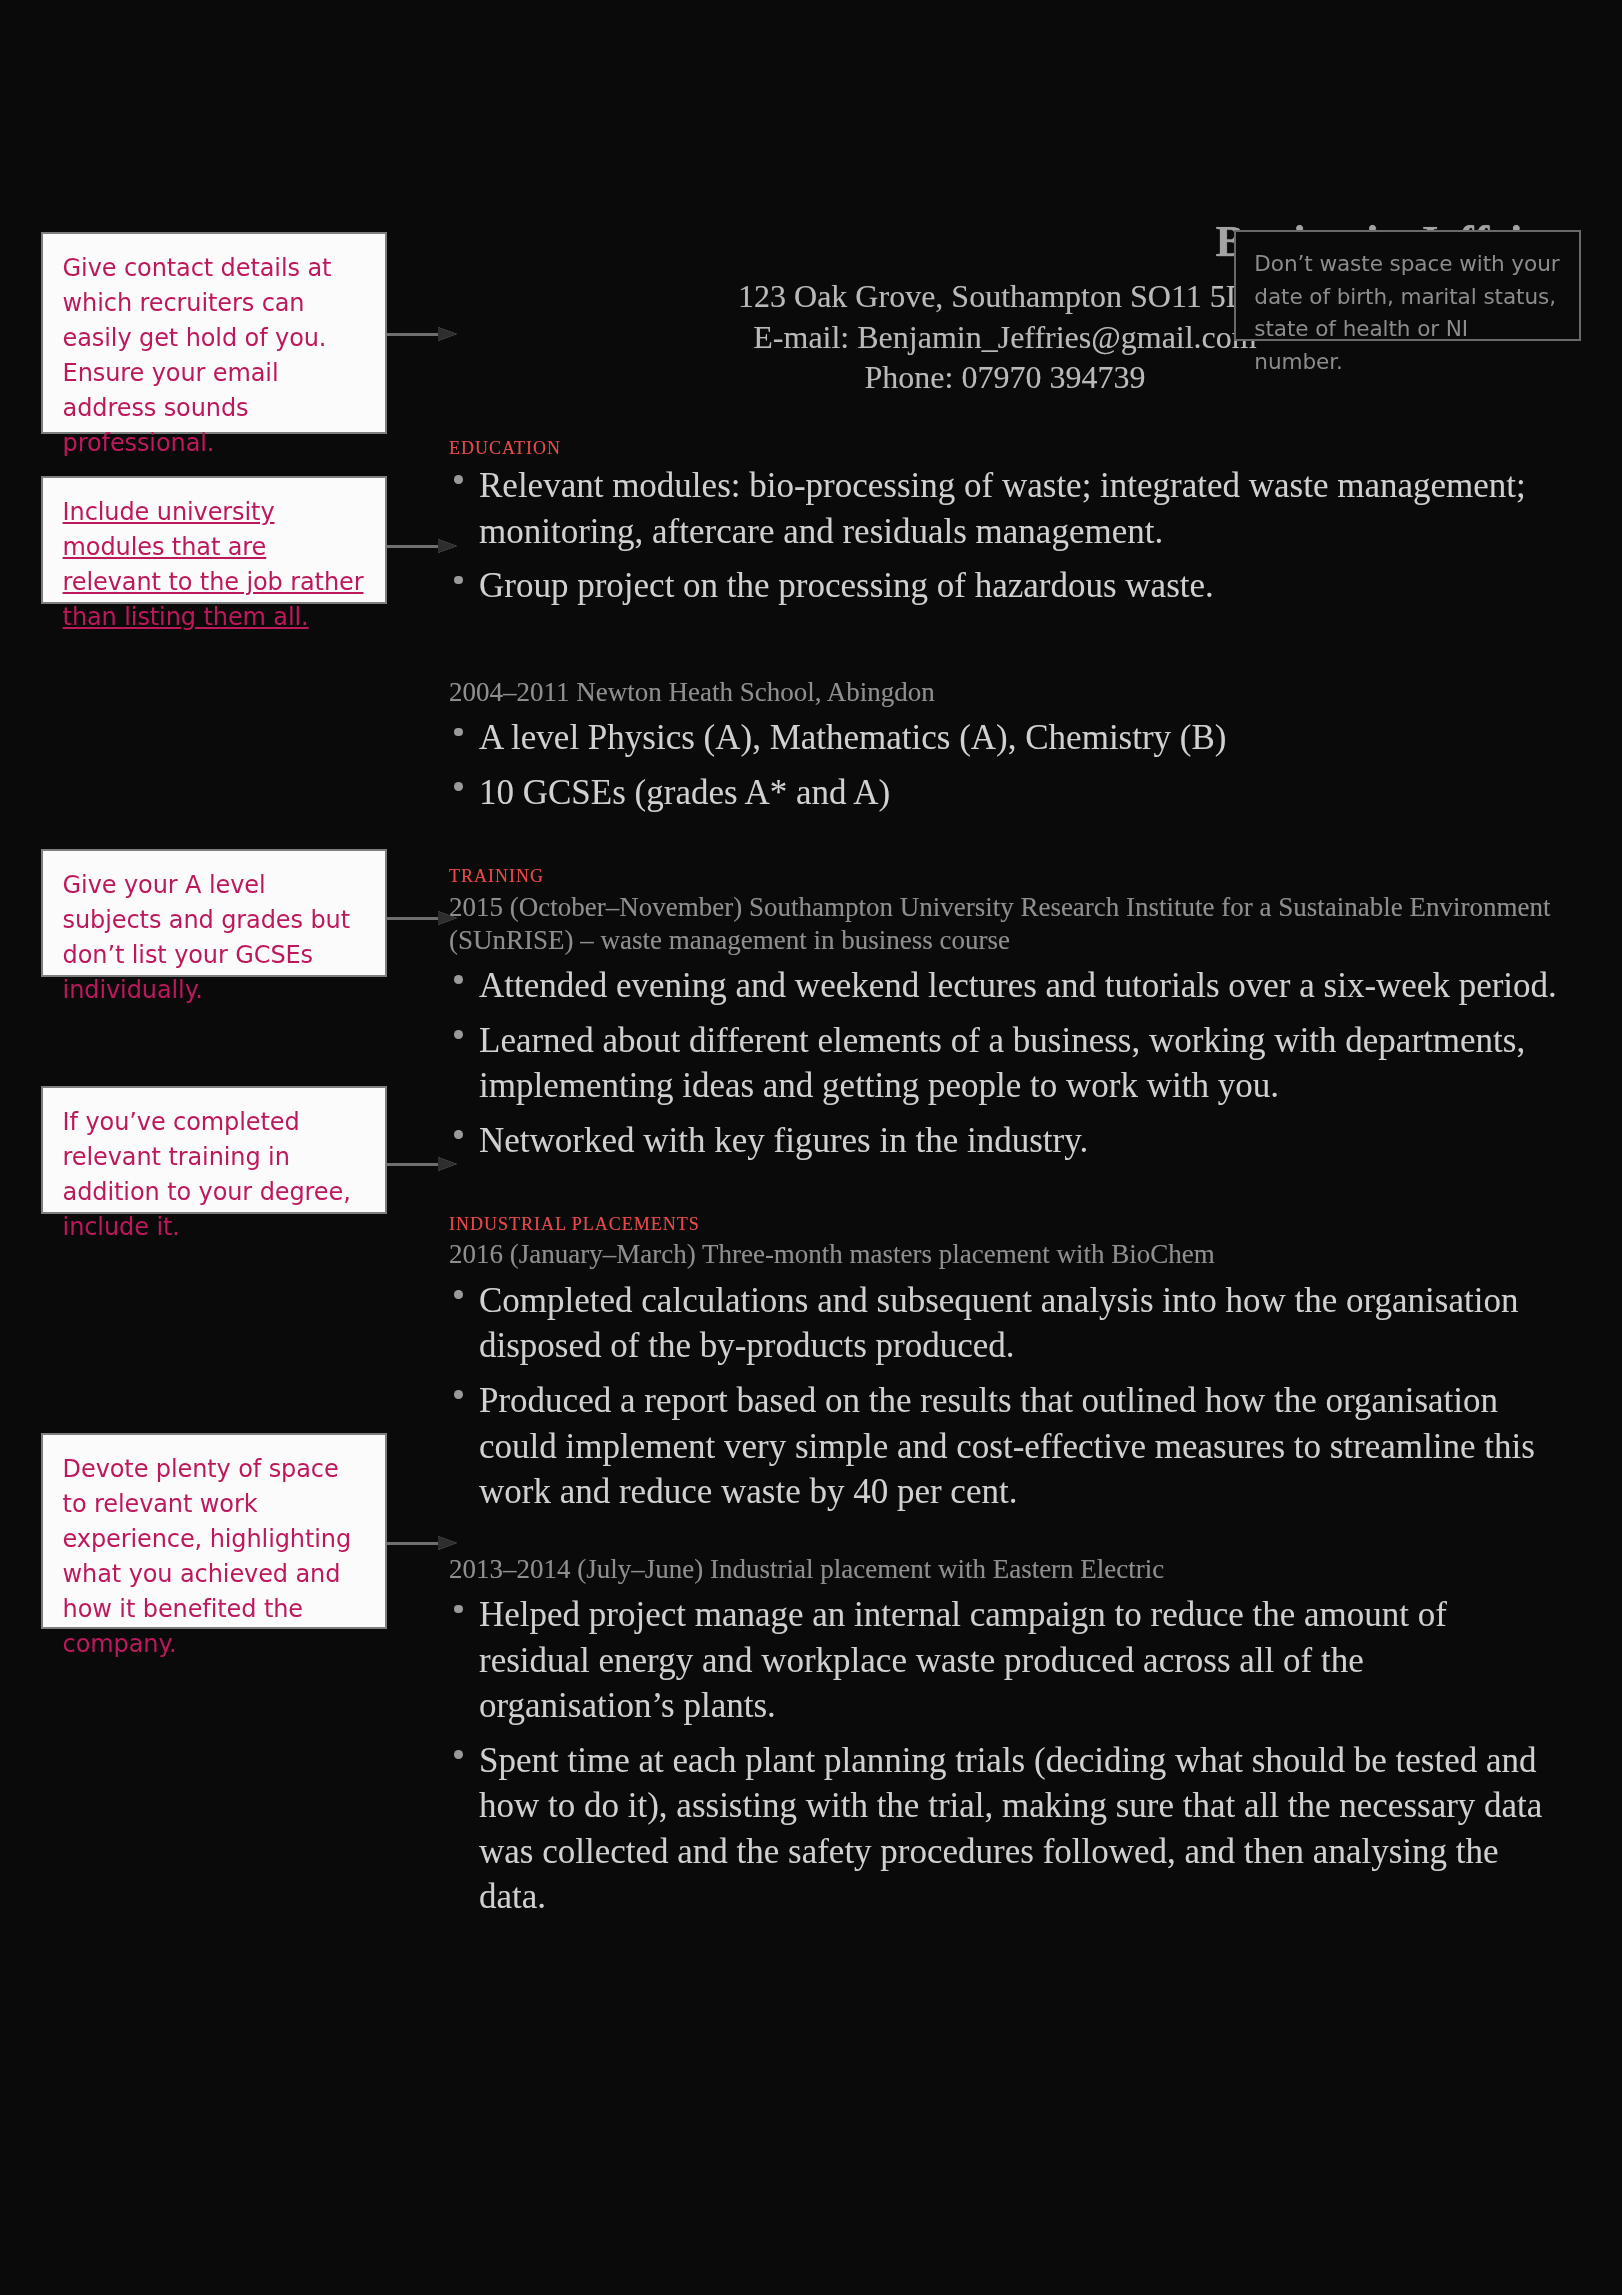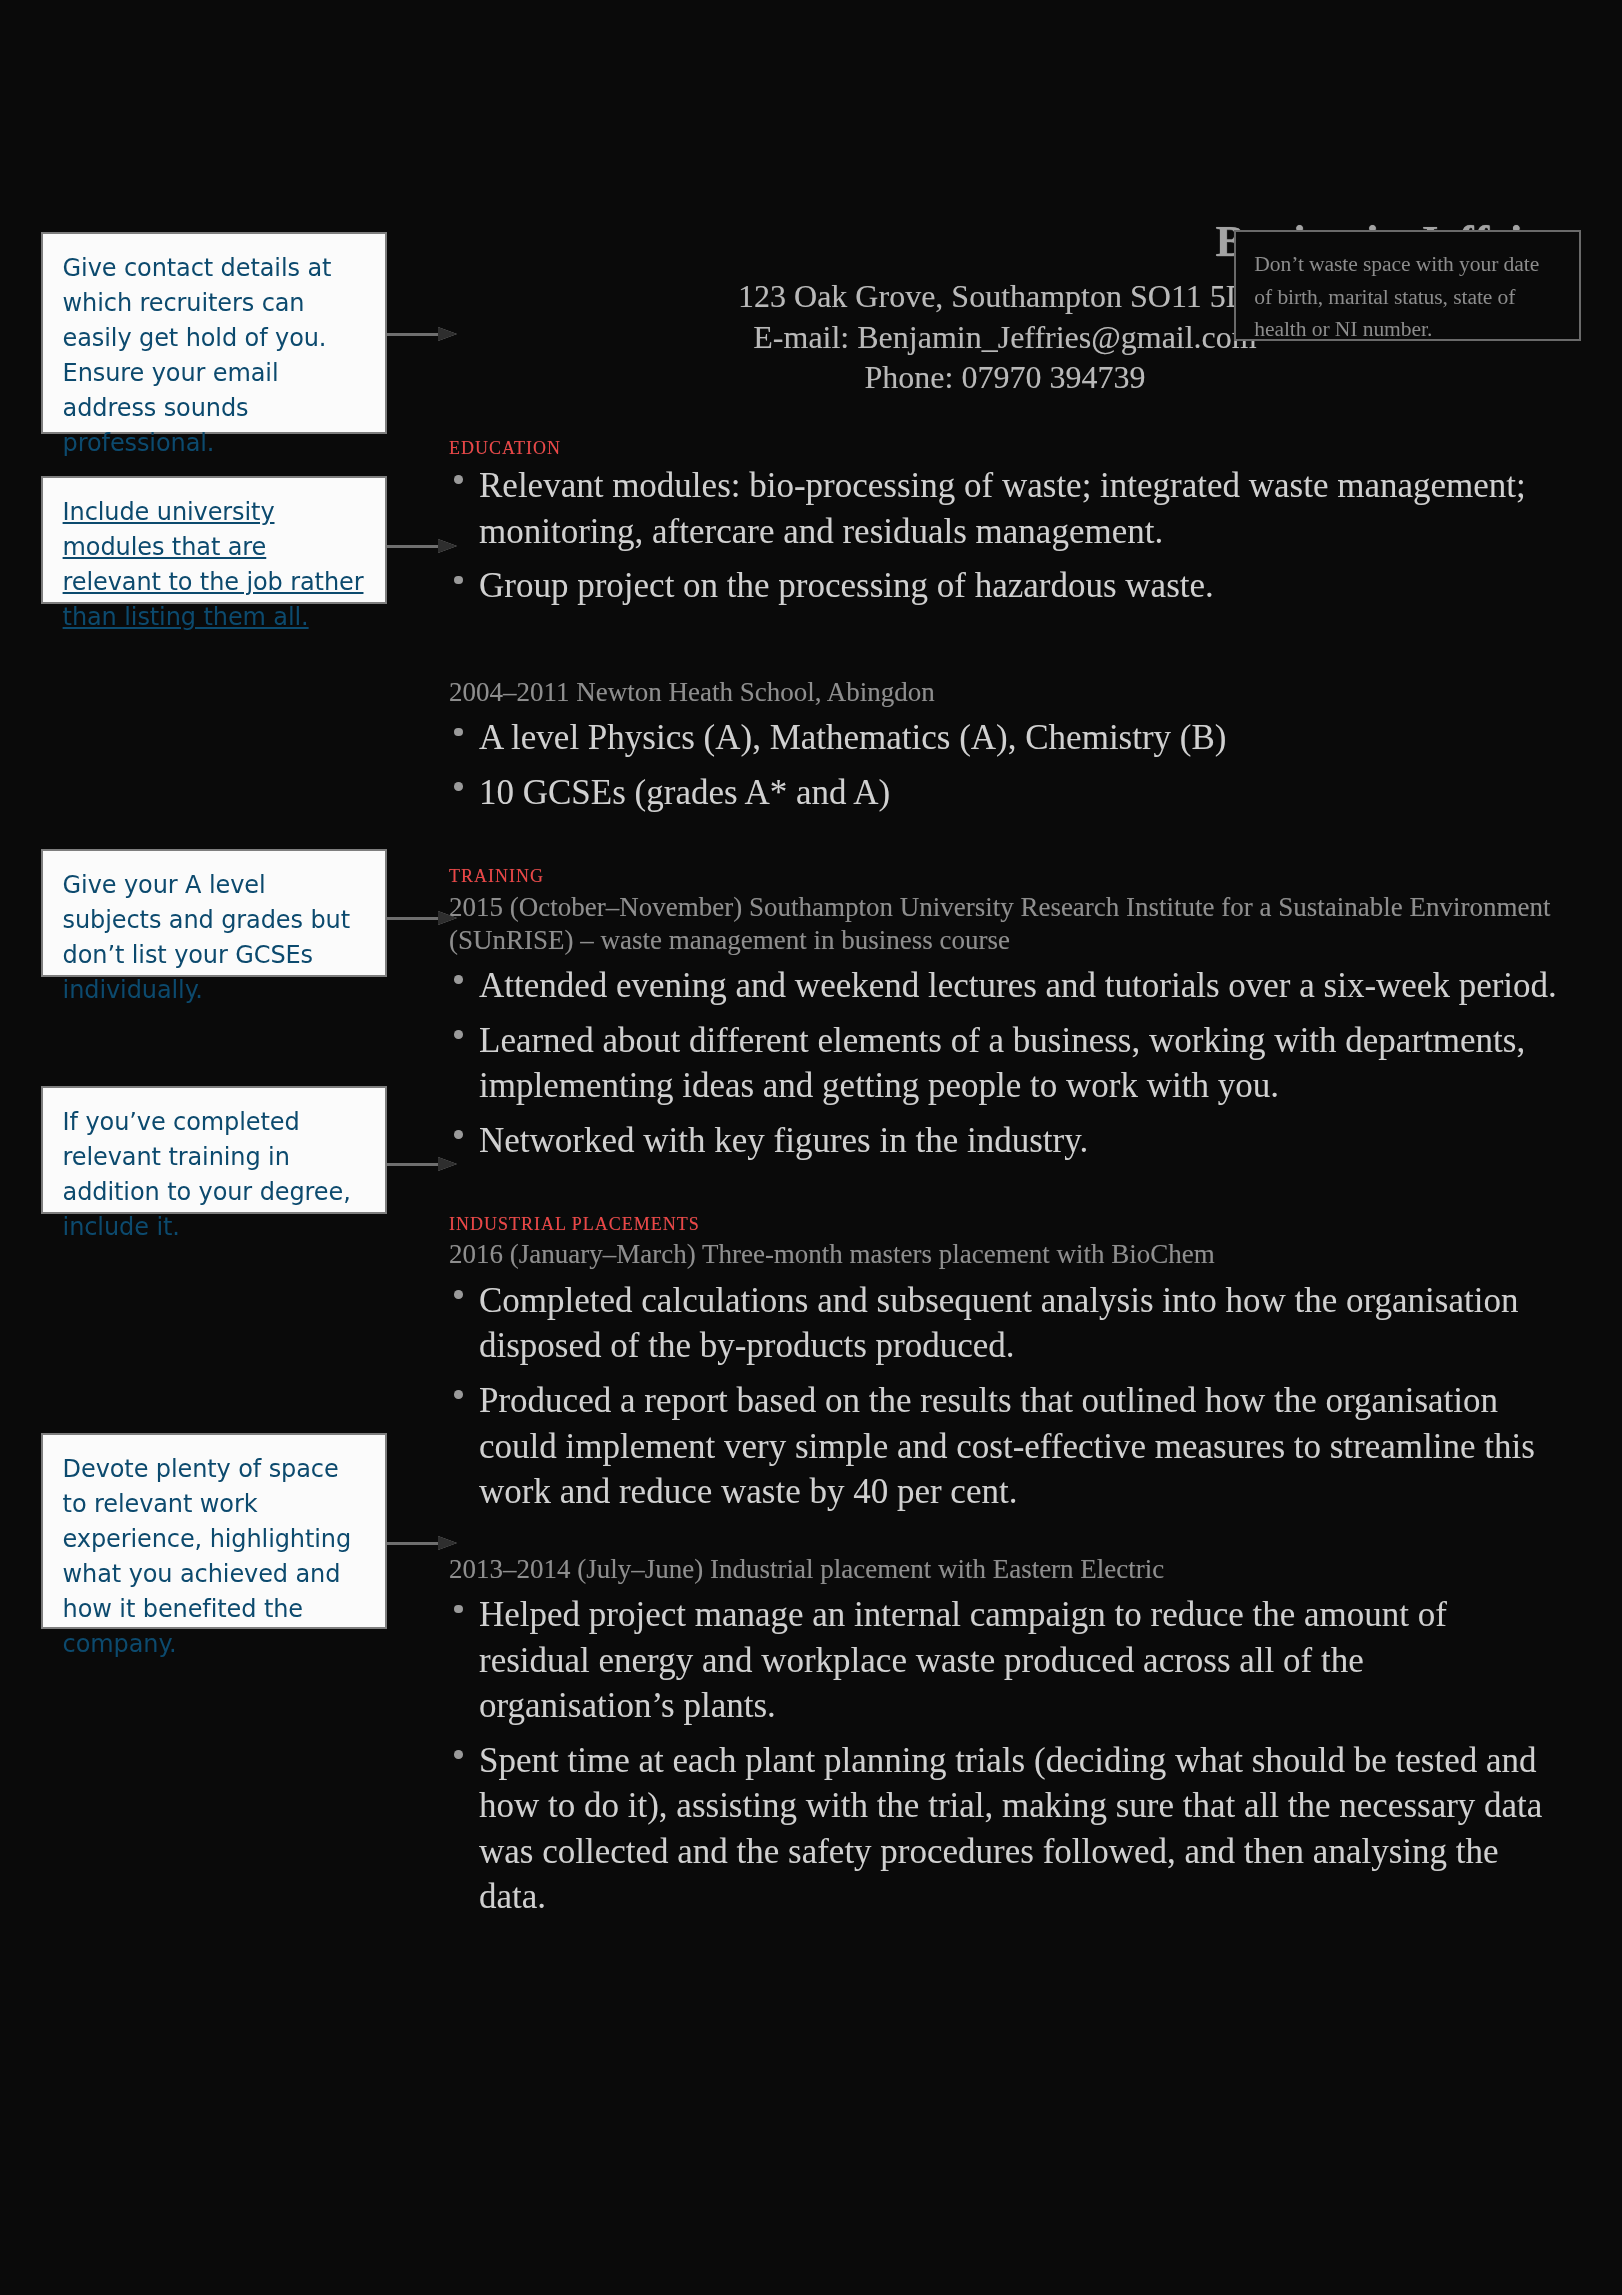--- a/index.html
+++ b/index.html
@@ -17,40 +17,40 @@
   .note{
     position:absolute;
     width:346px;
     background:#fbfbfb;
     border:2px solid #7e7e7e;
     box-sizing:border-box;
     padding:17px 19.6px 19.6px 19.6px;
     font-family:"DejaVu Sans",sans-serif;
     font-size:24px;
     line-height:1.46;
-    color:#0c4a6e;
+    color:#be185d;
     letter-spacing:-0.1px;
   }
   .note p{margin:0;}
 
   
   .note-dark{
     position:absolute;
     left:1234px;top:230px;width:347px;
     border:2px solid #6a6a6a;
     box-sizing:border-box;
     background:#0a0a0a;
     padding:15.7px 18.3px 17px 18.3px;
     font-family:"DejaVu Sans",sans-serif;
     font-size:21.6px;
     line-height:1.52;
     color:#8c8c8c;
     letter-spacing:-0.1px;
   }
-  .note-dark p{margin:0;font-family:Liberation Serif, serif;}
+  .note-dark p{margin:0;}
 
   
   .arrow{position:absolute;height:14.4px;}
   .arrow .shaft{
     position:absolute;left:0;top:5.9px;height:3.3px;background:#6f6f6f;
   }
   .arrow .head{
     position:absolute;top:0;width:0;height:0;
     border-top:7.2px solid transparent;
     border-bottom:7.2px solid transparent;

